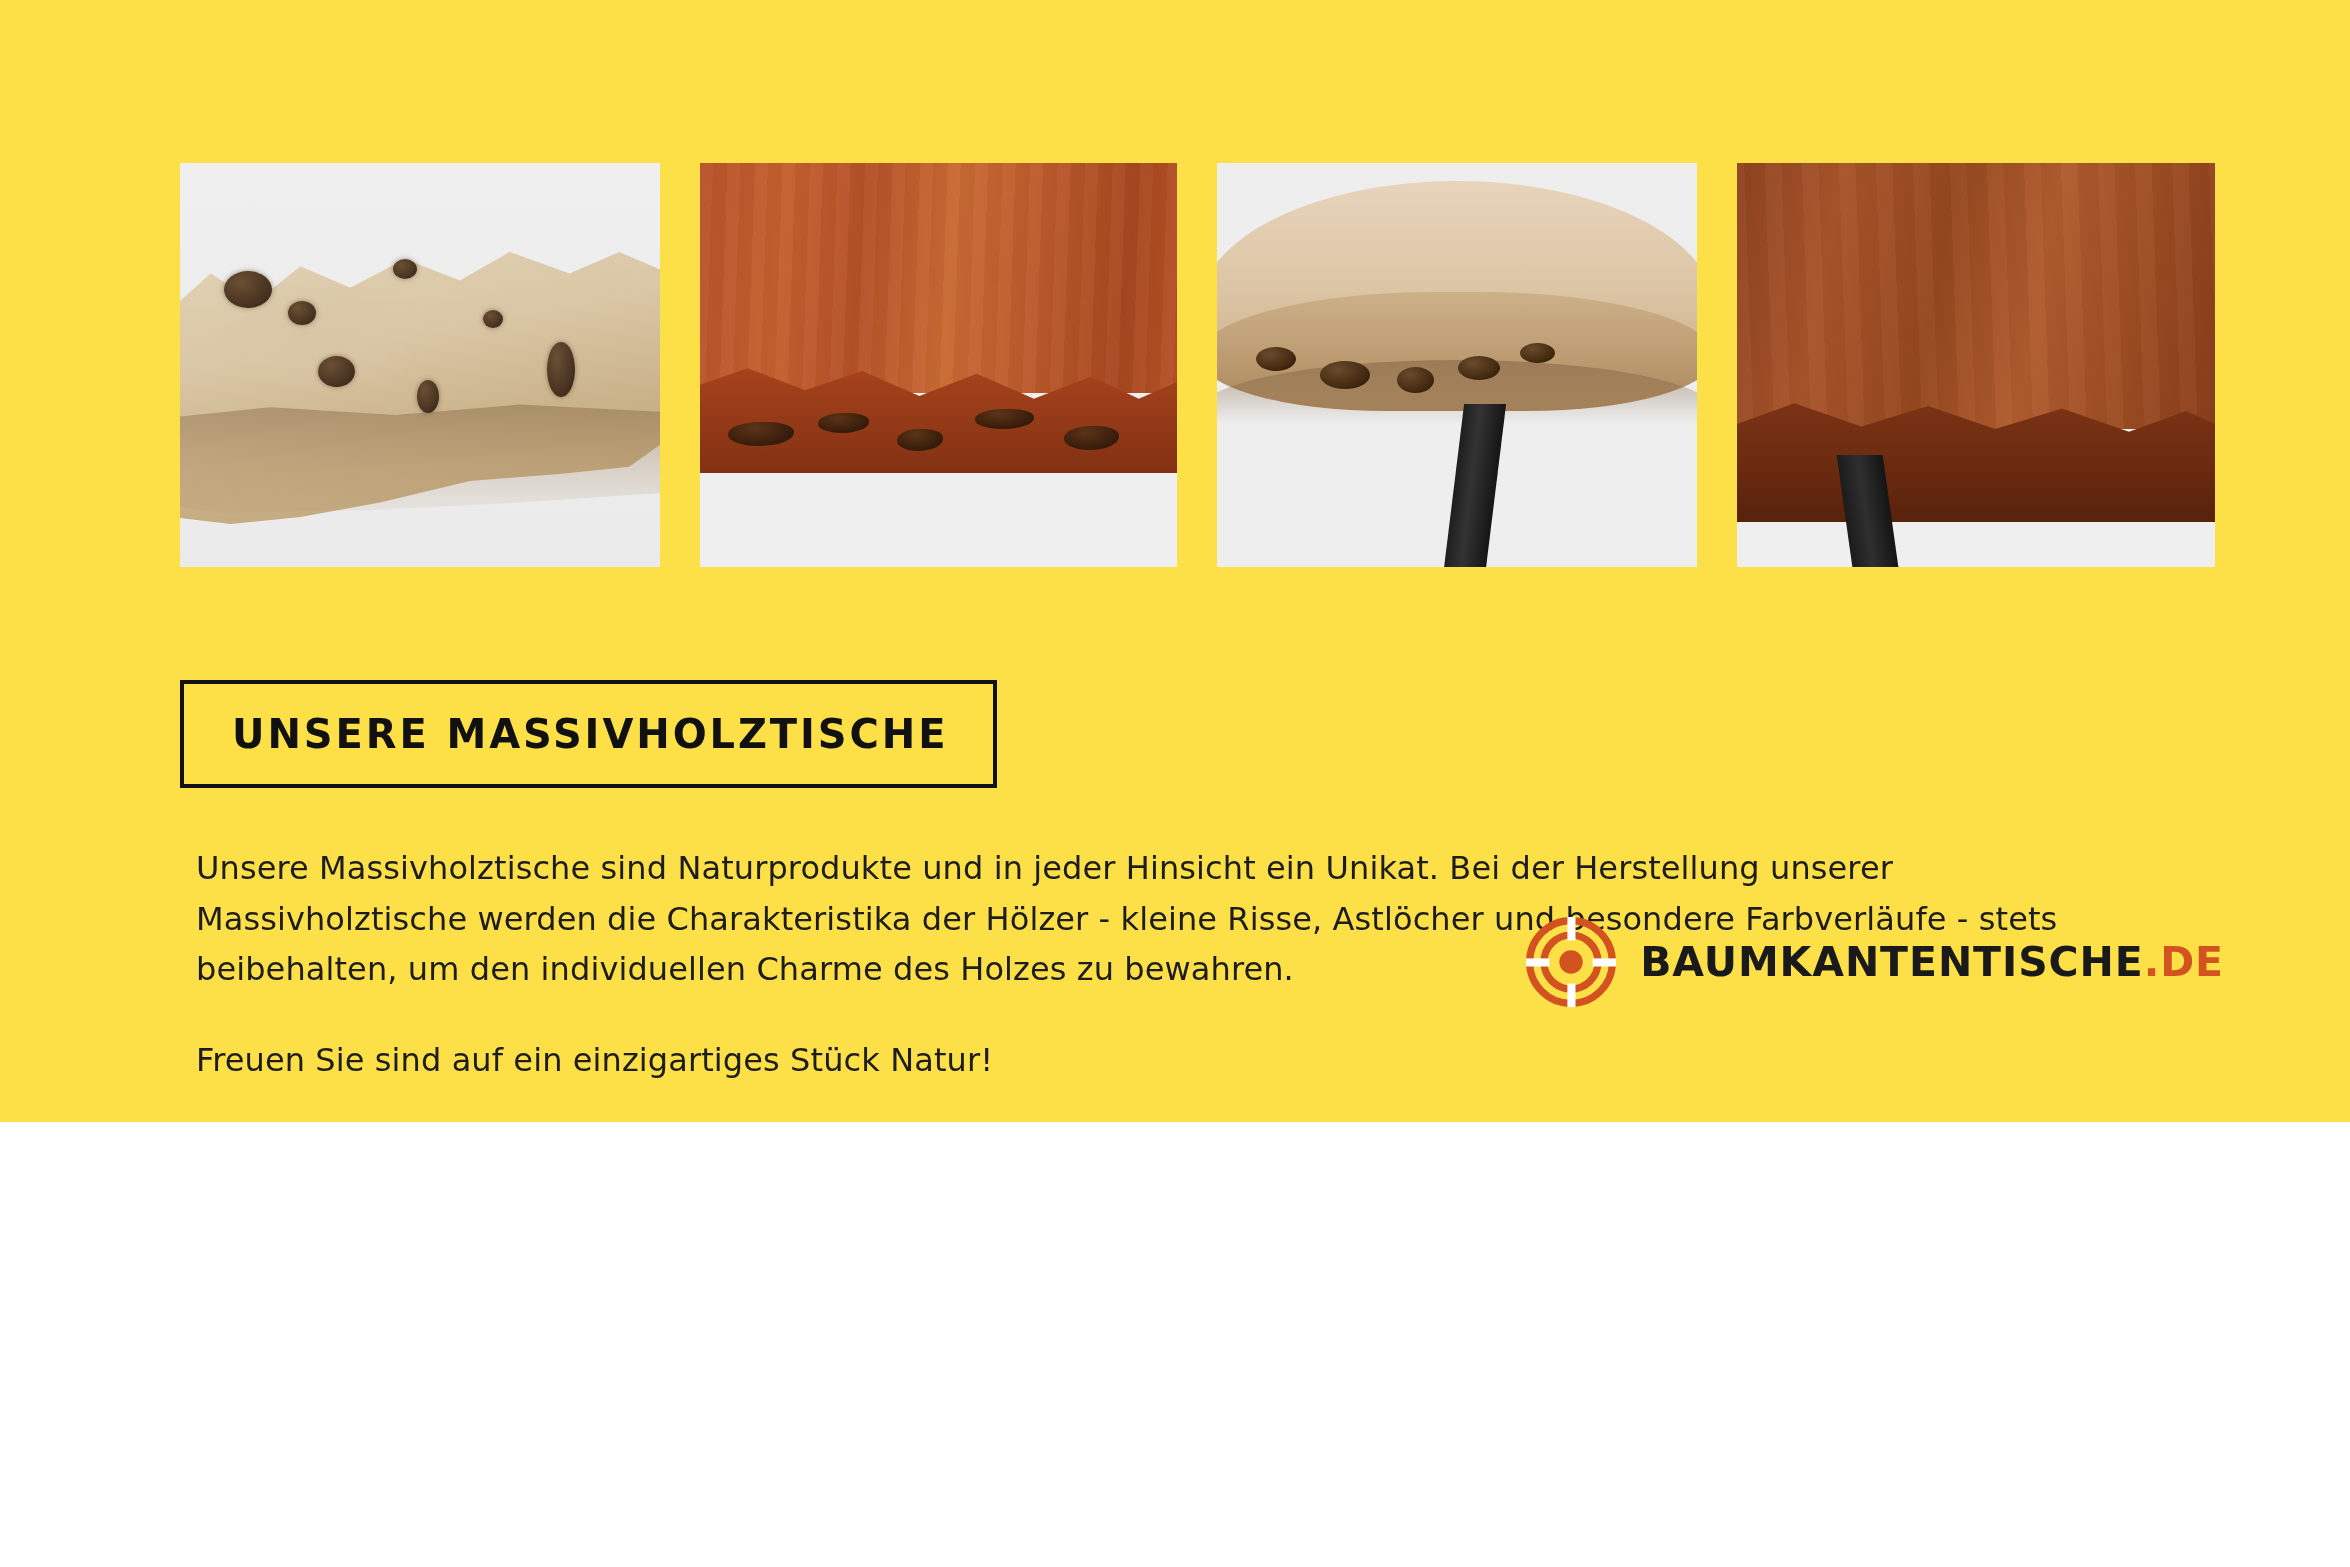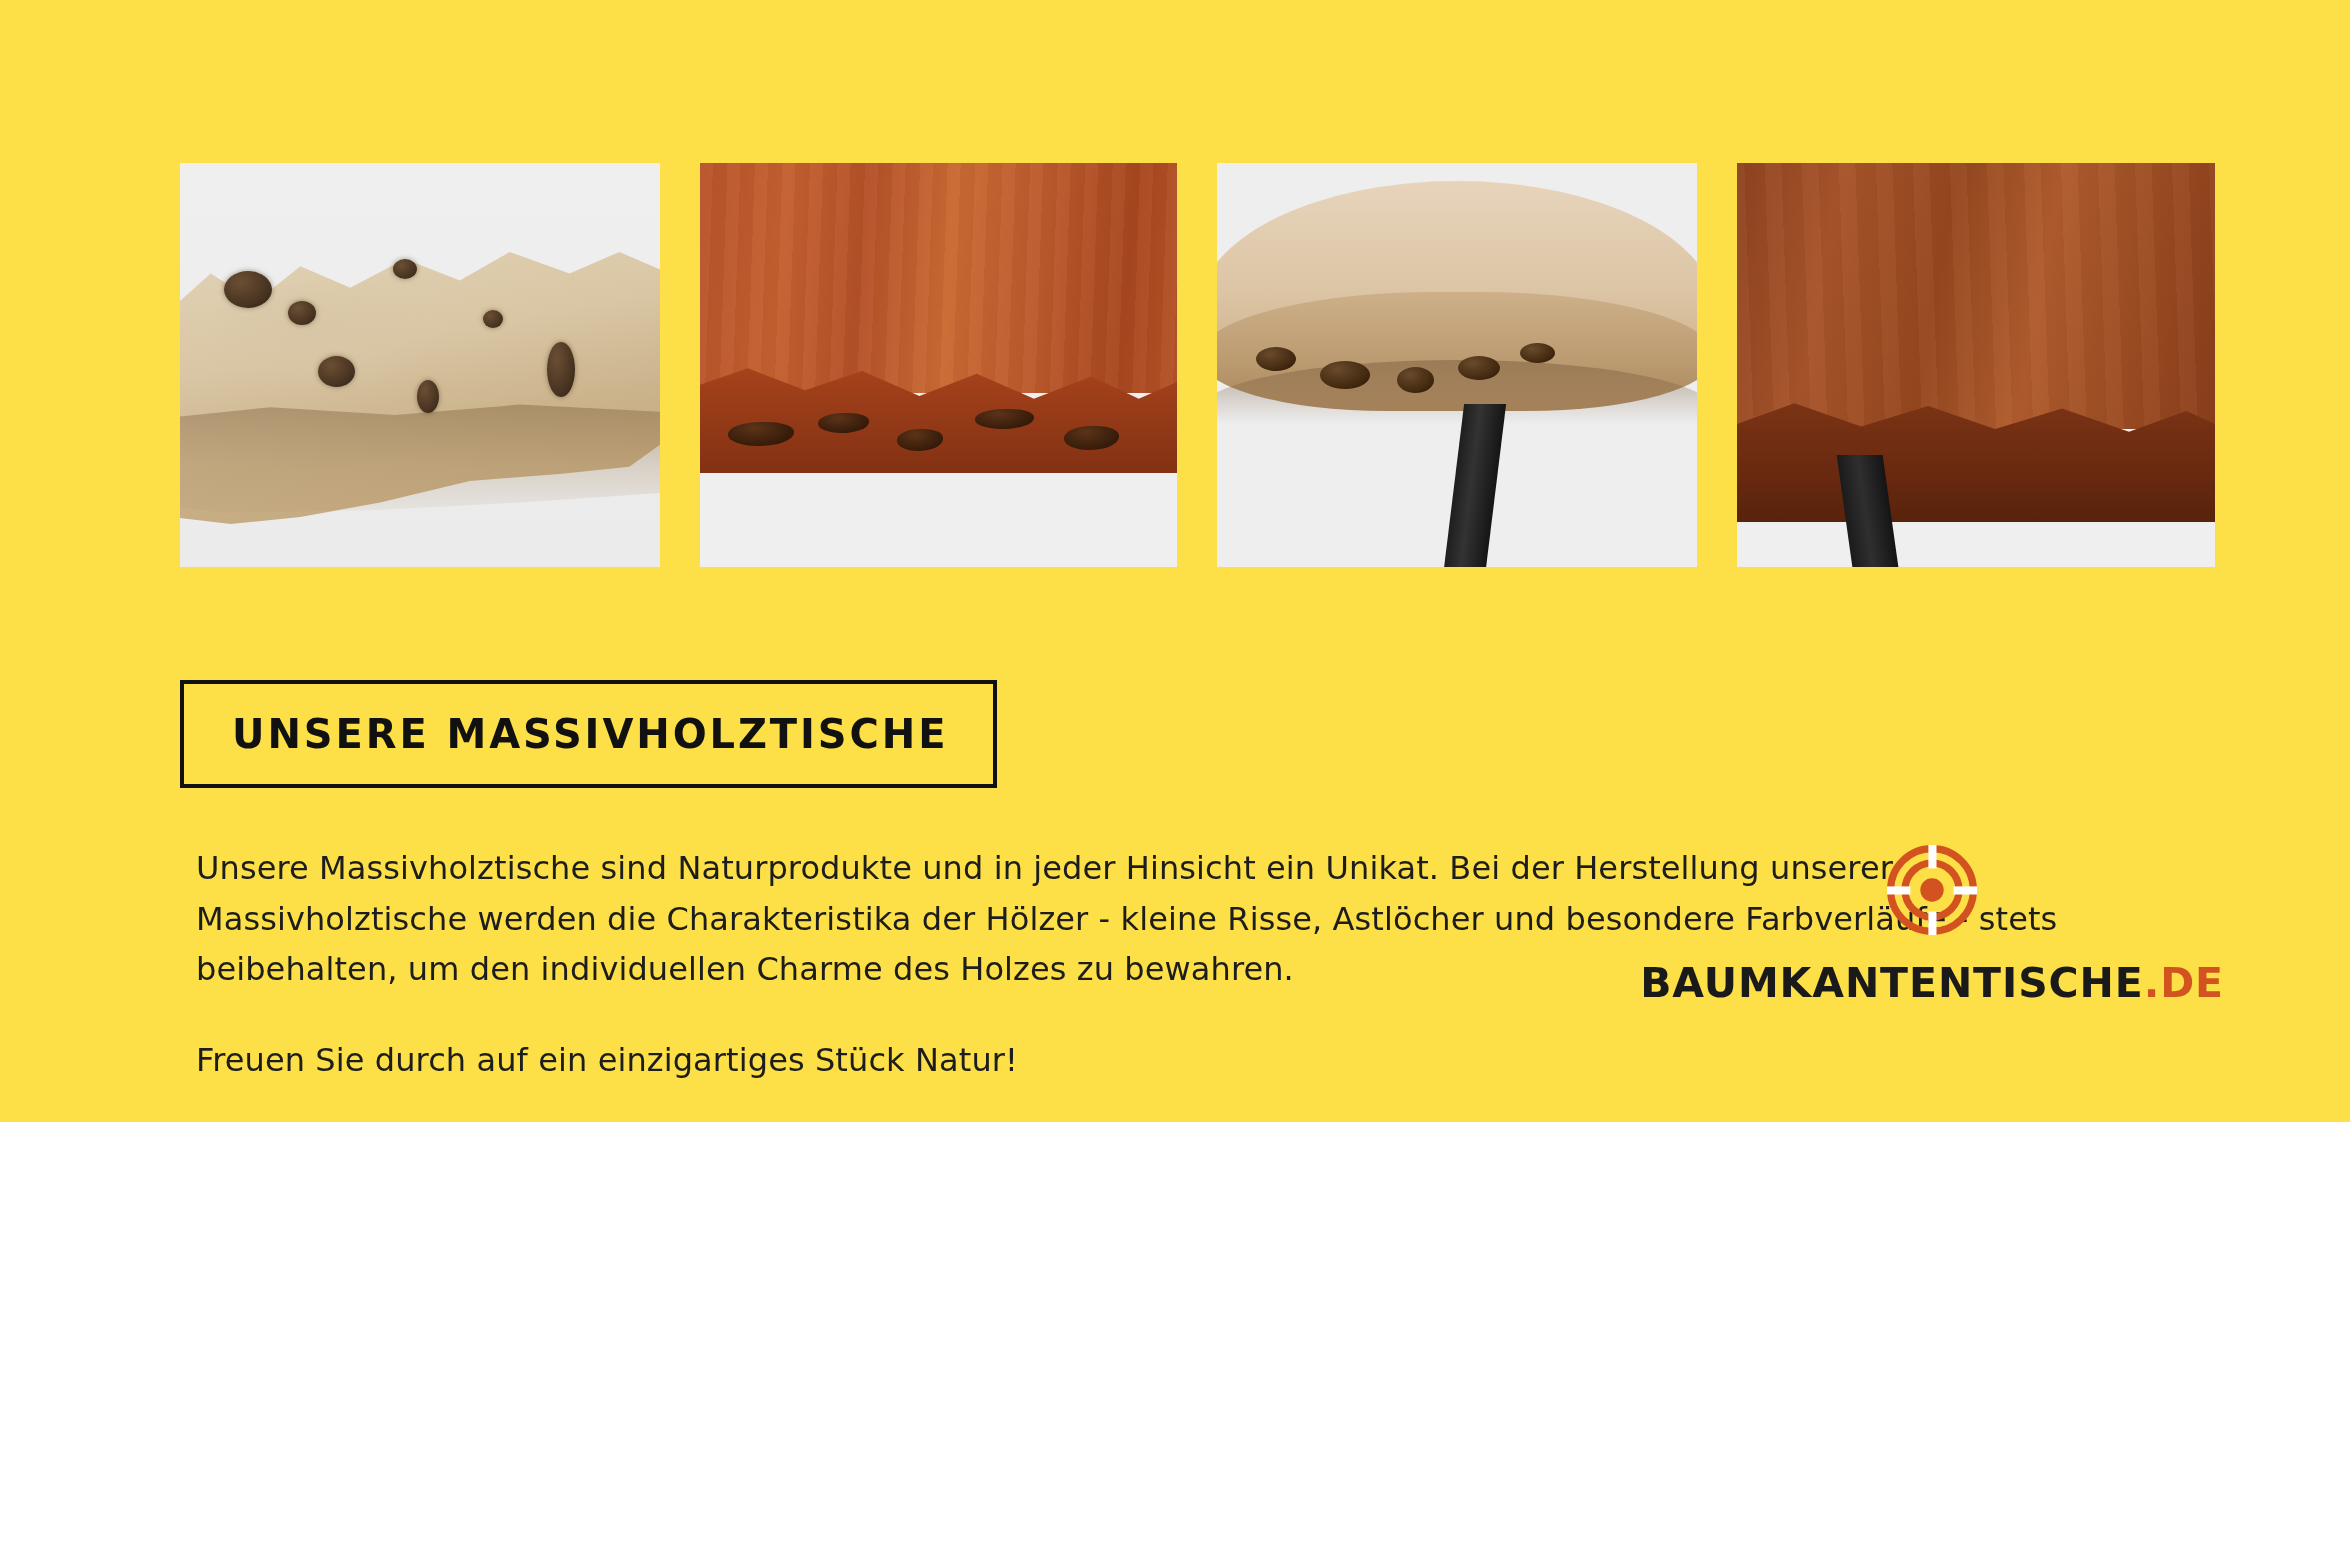--- a/index.html
+++ b/index.html
@@ -205,21 +205,20 @@
   .body-copy p:last-child { margin-bottom: 0; }
 
   
   .footer-logo {
     position: absolute;
     right: 127px;
     bottom: 115px;
     display: flex;
     align-items: center;
     gap: 24px;
-    flex-direction: column;
   }
   .logo-mark {
     width: 90px;
     height: 90px;
     position: relative;
   }
   .logo-text {
     font-family: "DejaVu Sans", sans-serif;
     font-weight: bold;
     font-size: 41px;
@@ -281,21 +280,21 @@
       <div class="leg"></div>
     </div>
   </div>
 
   <div class="heading-box">
     <span class="heading-text">UNSERE MASSIVHOLZTISCHE</span>
   </div>
 
   <div class="body-copy">
     <p>Unsere Massivholztische sind Naturprodukte und in jeder Hinsicht ein Unikat. Bei der Herstellung unserer Massivholztische werden die Charakteristika der Hölzer - kleine Risse, Astlöcher und besondere Farbverläufe - stets beibehalten, um den individuellen Charme des Holzes zu bewahren.</p>
-    <p>Freuen Sie durch auf ein einzigartiges Stück Natur!</p>
+    <p>Freuen Sie sind auf ein einzigartiges Stück Natur!</p>
   </div>
 
   <div class="footer-logo">
     <span class="logo-mark">
       <svg viewBox="0 0 100 100" width="90" height="90" aria-hidden="true">
         <circle cx="50" cy="50" r="46" fill="none" stroke="#d2531f" stroke-width="8"></circle>
         <circle cx="50" cy="50" r="30" fill="none" stroke="#d2531f" stroke-width="8"></circle>
         <circle cx="50" cy="50" r="13" fill="#d2531f"></circle>
         <rect x="46" y="0" width="9" height="26" fill="#ffffff"></rect>
         <rect x="46" y="74" width="9" height="26" fill="#ffffff"></rect>

